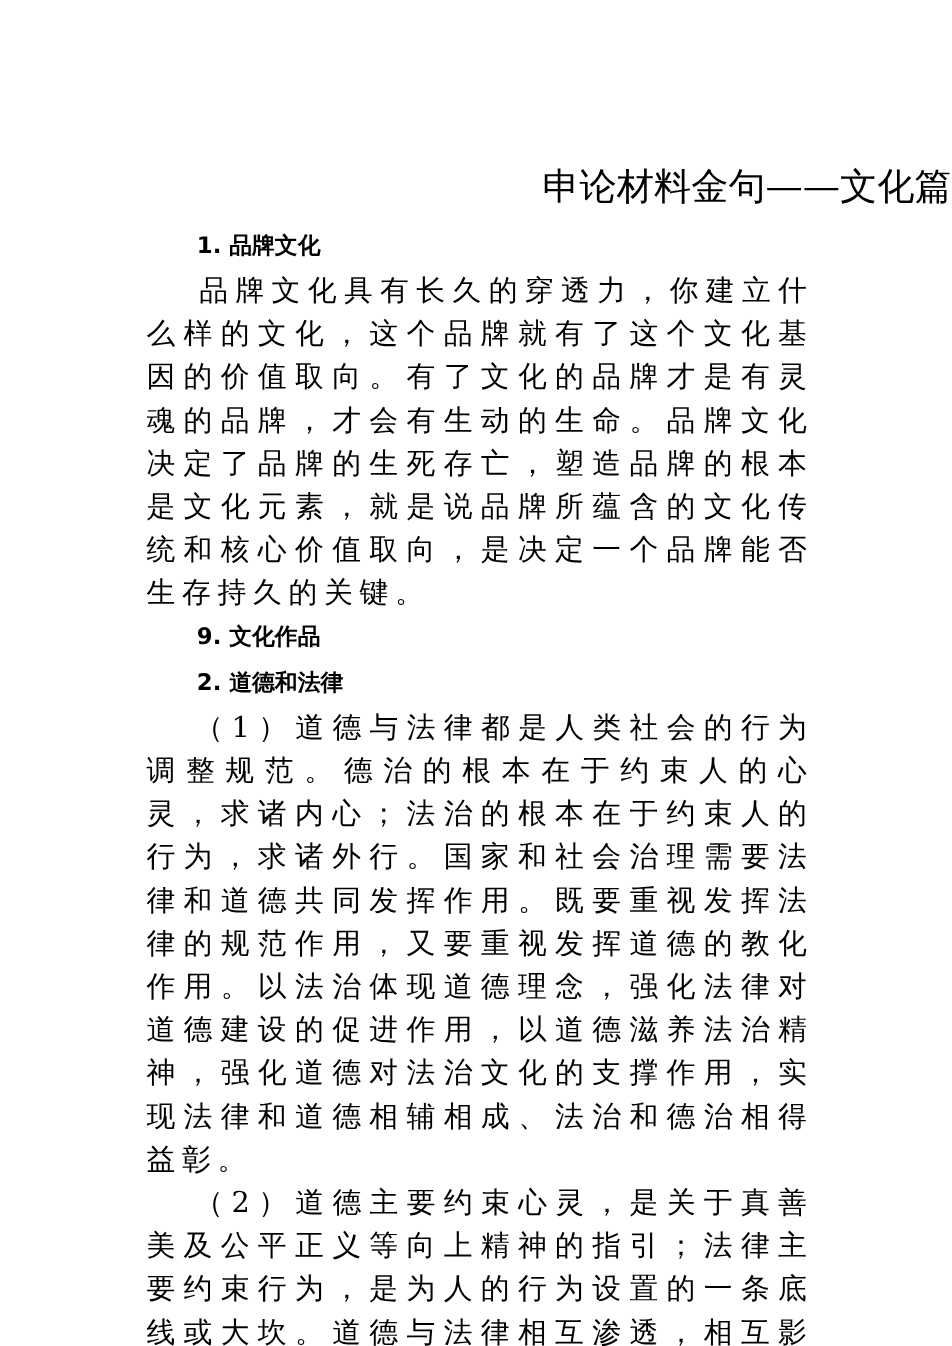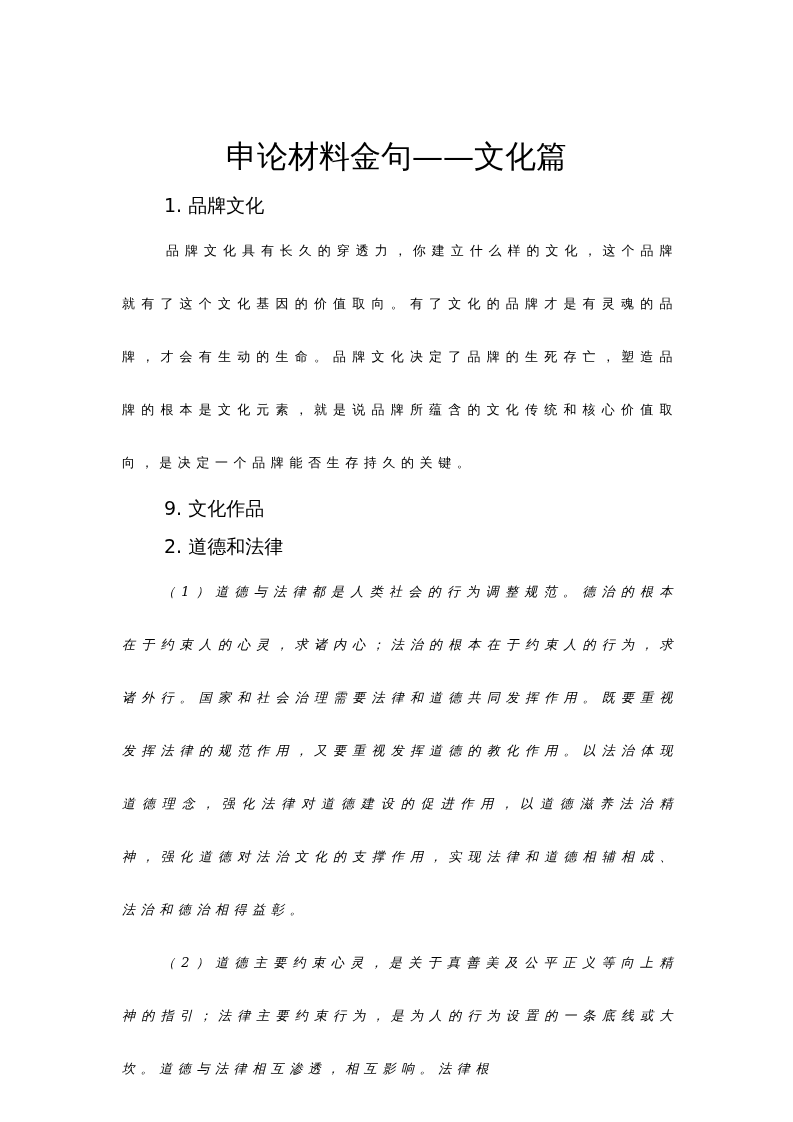--- a/index.html
+++ b/index.html
@@ -1,31 +1,31 @@
 <!DOCTYPE html>
 <html><head>
 <meta charset="utf-8">
 <style>
   html, body { margin: 0; padding: 0; background: #ffffff; }
   body { width: 793px; height: 1122px; position: relative; overflow: hidden; color: #000; }
   .page { position: absolute; left: 0; top: 0; width: 793px; height: 1122px; }
   .title {
-    position: absolute; left: 0; top: 134px; width: 793px; text-align: center;
+    position: absolute; left: 0; top: 134px; width: 793px; text-align: right;
     font-family: "DejaVu Serif", serif; font-size: 31px; line-height: 44px; letter-spacing: 0px;
   }
   .content { position: absolute; left: 122px; top: 186px; width: 556px; }
   .heading {
-    font-family: "DejaVu Sans", sans-serif; font-weight: normal; font-size: 19px;
+    font-family: "DejaVu Sans", sans-serif; font-weight: bold; font-size: 19px;
     line-height: 38px; height: 38px; padding-left: 42px; white-space: nowrap;
   }
   .para {
-    font-family: "DejaVu Serif", serif; font-size: 13px; line-height: 53px;
+    font-family: "DejaVu Serif", serif; font-size: 24px; line-height: 36px;
     letter-spacing: 5.6px; text-align: justify; text-indent: 44px; margin: 0;
   }
-  .para.sub { text-indent: 40px; font-style: italic; }
+  .para.sub { text-indent: 40px; }
 </style>
 </head>
 <body>
 
 <div class="page">
   <div class="title">申论材料金句——文化篇</div>
 
   <div class="content">
     <div class="heading">1. 品牌文化</div>
     <p class="para">品牌文化具有长久的穿透力，你建立什么样的文化，这个品牌就有了这个文化基因的价值取向。有了文化的品牌才是有灵魂的品牌，才会有生动的生命。品牌文化决定了品牌的生死存亡，塑造品牌的根本是文化元素，就是说品牌所蕴含的文化传统和核心价值取向，是决定一个品牌能否生存持久的关键。</p>

